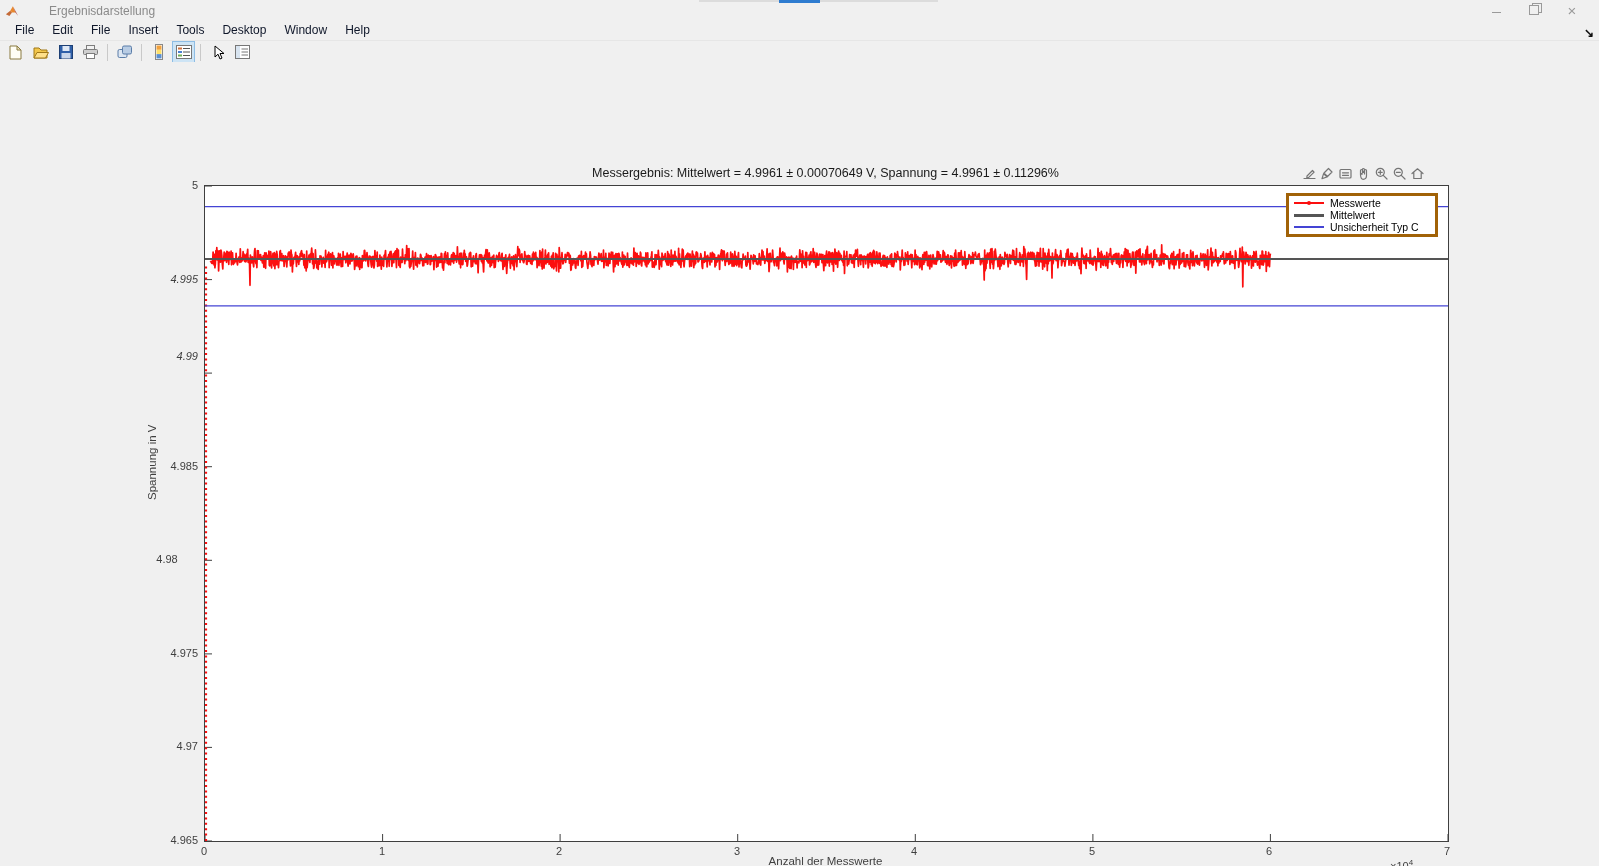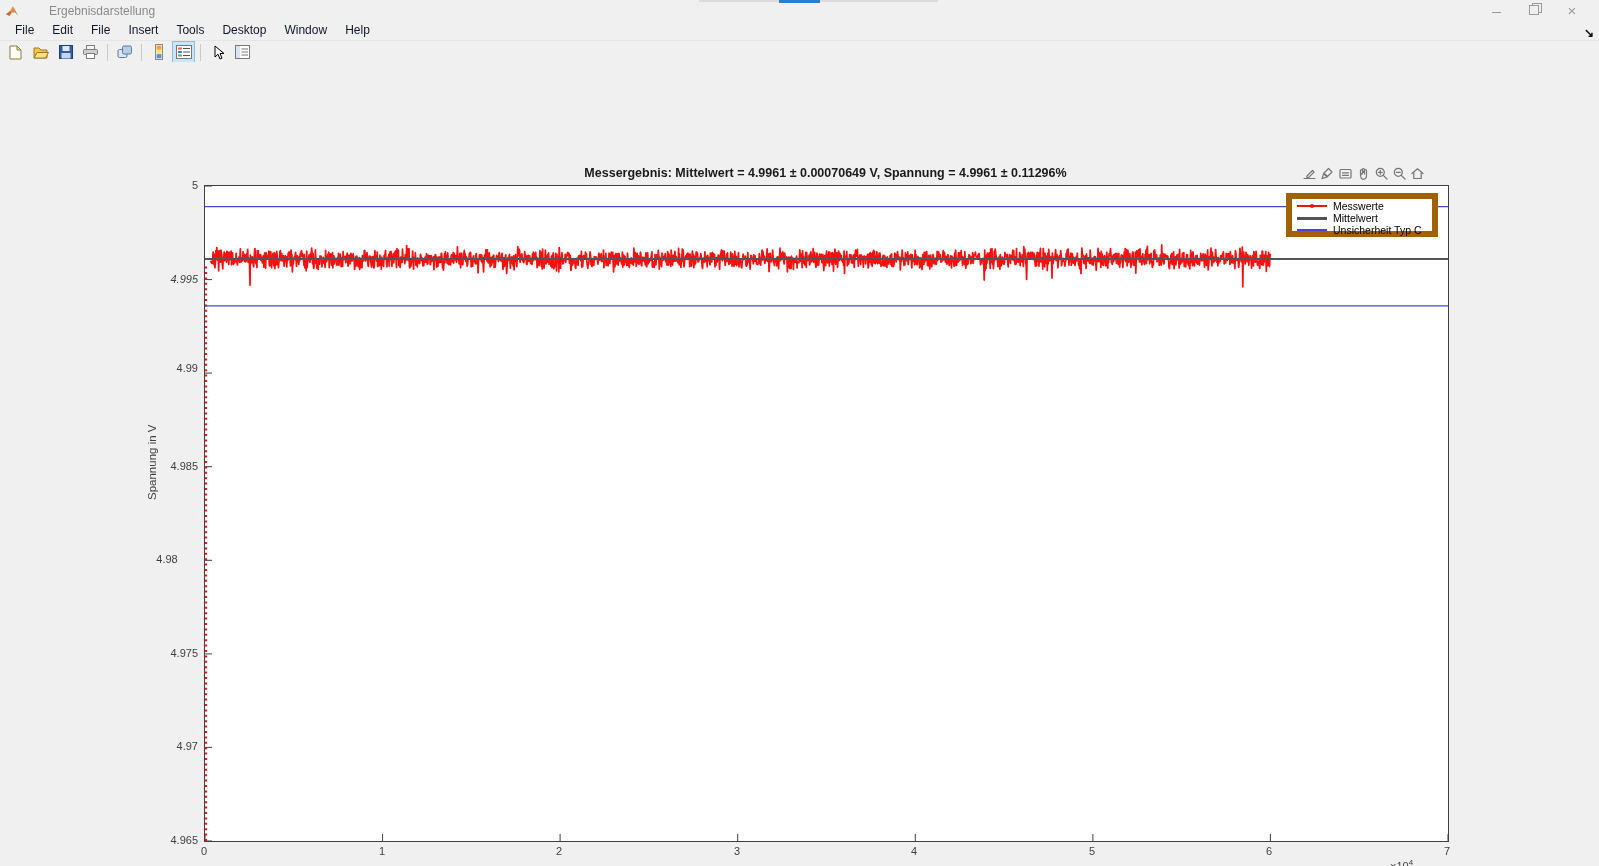--- a/index.html
+++ b/index.html
@@ -28,37 +28,37 @@
   .dock-arrow{position:absolute;right:5px;top:28px;font-size:12px;color:#111;font-weight:bold;line-height:10px;}
 
   
   .toolbar{position:absolute;top:40px;left:0;width:100%;height:22px;display:flex;align-items:center;padding-left:3px;border-top:1px solid #e6e6e6;}
   .tb-btn{width:21px;height:20px;display:flex;align-items:center;justify-content:center;margin:0 1px;border:1px solid transparent;}
   .tb-btn.active{background:#cde4f5;border:1px solid #8ebde4;}
   .tb-sep{width:1px;height:17px;background:#c9c9c9;margin:0 4px;}
 
   
   .figure-area{position:absolute;top:62px;left:0;width:1599px;height:804px;background:#f0f0f0;}
-  .plot-title{position:absolute;left:204px;top:104px;width:1243px;text-align:center;font-size:12.5px;font-weight:bold;color:#1a1a1a;}
+  .plot-title{position:absolute;left:204px;top:104px;width:1243px;text-align:center;font-size:12.5px;font-weight:normal;color:#1a1a1a;}
   .plot-box{position:absolute;left:204px;top:123px;width:1243px;height:655px;background:#ffffff;border:1px solid #3f3f3f;box-sizing:content-box;}
   .plot-box svg{position:absolute;left:0;top:0;}
   .ytick-label{position:absolute;width:62px;text-align:right;font-size:11px;color:#3f3f3f;left:136px;}
   .xtick-label{position:absolute;width:40px;text-align:center;font-size:11px;color:#3f3f3f;top:783px;}
   .x-exp{position:absolute;left:1390px;top:796px;font-size:11px;color:#3f3f3f;}
   .x-exp sup{font-size:8px;}
   .xlabel{position:absolute;left:204px;top:793px;width:1243px;text-align:center;font-size:11.5px;color:#3f3f3f;}
   .ylabel{position:absolute;left:146px;top:438px;font-size:11.5px;color:#3f3f3f;transform:rotate(-90deg);transform-origin:left top;white-space:nowrap;}
 
   
   .axtoolbar{position:absolute;left:1301px;top:103px;display:flex;gap:2px;}
   .ax-icon{width:16px;height:16px;display:flex;align-items:center;justify-content:center;}
   .ax-icon svg{stroke:#757575;fill:none;stroke-width:1.2;stroke-linecap:round;stroke-linejoin:round;}
 
   
-  .legend{position:absolute;left:1286px;top:131px;width:152px;height:44px;background:#fff;border:6px solid #a16207;z-index:5;display:flex;flex-direction:column;justify-content:space-evenly;padding:1px 0;box-sizing:border-box;}
+  .legend{position:absolute;left:1286px;top:131px;width:152px;height:44px;background:#fff;border:3px solid #a16207;z-index:5;display:flex;flex-direction:column;justify-content:space-evenly;padding:1px 0;box-sizing:border-box;}
   .legend-row{display:flex;align-items:center;height:13px;padding-left:5px;}
   .legend-line{width:30px;height:2px;position:relative;margin-right:6px;flex:0 0 30px;}
   .legend-dot{position:absolute;left:13px;top:-1.5px;width:4px;height:4px;border-radius:50%;display:none;}
   .legend-label{font-size:10.5px;color:#000;white-space:nowrap;}
 </style>
 </head>
 <body>
 
 <div class="top-strip"></div>
 <div class="top-strip-blue"></div>
@@ -231,38 +231,39 @@
         <line x1="1" y1="655.0" x2="1" y2="78.6" stroke="#fb0f0f" stroke-width="2.2" stroke-dasharray="2 3.4"></line>
         <polyline points="5.3,75.1 5.8,75.8 6.2,75.5 6.7,77.3 7.2,77.5 7.6,75.7 8.1,66.1 8.6,73.3 9.0,78.9 9.5,68.4 9.9,81.8 10.4,77.3 10.9,64.7 11.3,71.2 11.8,61.6 12.2,73.9 12.7,64.5 13.2,67.6 13.6,84.9 14.1,72.2 14.5,64.8 15.0,69.6 15.5,76.1 15.9,64.0 16.4,66.3 16.8,69.4 17.3,77.8 17.8,82.9 18.2,72.8 18.7,72.9 19.2,66.0 19.6,74.7 20.1,73.1 20.5,73.3 21.0,67.2 21.5,76.3 21.9,65.4 22.4,65.9 22.8,68.4 23.3,74.7 23.8,78.3 24.2,66.2 24.7,73.6 25.1,68.2 25.6,71.5 26.1,65.0 26.5,78.8 27.0,68.2 27.5,66.8 27.9,73.1 28.4,78.3 28.8,74.4 29.3,77.0 29.8,76.6 30.2,73.6 30.7,75.1 31.1,67.4 31.6,74.0 32.1,76.9 32.5,78.8 33.0,74.0 33.4,73.5 33.9,71.0 34.4,73.7 34.8,76.5 35.3,62.8 35.7,72.1 36.2,75.8 36.7,72.0 37.1,74.9 37.6,73.8 38.1,65.7 38.5,70.9 39.0,68.2 39.4,74.9 39.9,75.6 40.4,69.2 40.8,75.9 41.3,74.7 41.7,67.8 42.2,68.7 42.7,63.4 43.1,76.3 43.6,71.9 44.0,74.2 44.5,77.6 45.0,99.3 45.4,69.0 45.9,72.4 46.3,73.2 46.8,76.8 47.3,70.8 47.7,74.6 48.2,77.3 48.7,80.8 49.1,72.0 49.6,64.6 50.0,62.5 50.5,75.0 51.0,77.6 51.4,74.0 51.9,81.6 52.3,64.7 52.8,65.6 53.3,64.8 53.7,71.8 54.2,68.9 54.6,70.3 55.1,72.1 55.6,68.7 56.0,74.5 56.5,71.1 56.9,72.4 57.4,77.0 57.9,75.1 58.3,69.5 58.8,81.1 59.3,79.8 59.7,66.8 60.2,76.4 60.6,82.3 61.1,66.8 61.6,71.0 62.0,72.0 62.5,69.6 62.9,70.9 63.4,72.6 63.9,65.0 64.3,79.3 64.8,79.9 65.2,67.5 65.7,65.7 66.2,71.1 66.6,81.9 67.1,70.4 67.6,71.7 68.0,67.3 68.5,77.3 68.9,79.8 69.4,66.5 69.9,82.7 70.3,68.2 70.8,78.9 71.2,78.8 71.7,65.3 72.2,69.0 72.6,78.8 73.1,75.4 73.5,81.7 74.0,74.8 74.5,74.8 74.9,65.6 75.4,64.6 75.8,74.5 76.3,71.4 76.8,67.6 77.2,74.9 77.7,70.3 78.2,70.8 78.6,69.7 79.1,80.5 79.5,75.3 80.0,74.7 80.5,69.8 80.9,72.6 81.4,77.2 81.8,81.0 82.3,70.5 82.8,74.3 83.2,67.0 83.7,69.4 84.1,65.9 84.6,68.7 85.1,73.4 85.5,80.0 86.0,64.0 86.4,68.0 86.9,68.9 87.4,86.0 87.8,75.9 88.3,78.0 88.8,71.9 89.2,71.1 89.7,72.7 90.1,70.0 90.6,66.4 91.1,74.7 91.5,80.5 92.0,69.7 92.4,70.0 92.9,76.0 93.4,73.7 93.8,78.5 94.3,70.5 94.7,74.9 95.2,67.7 95.7,69.9 96.1,65.8 96.6,64.7 97.0,70.8 97.5,67.5 98.0,71.0 98.4,71.1 98.9,79.3 99.4,68.7 99.8,81.8 100.3,76.5 100.7,74.2 101.2,84.9 101.7,65.0 102.1,81.6 102.6,76.8 103.0,73.9 103.5,72.6 104.0,69.1 104.4,72.5 104.9,76.5 105.3,68.1 105.8,73.3 106.3,66.5 106.7,62.2 107.2,70.0 107.6,77.9 108.1,67.5 108.6,82.5 109.0,81.2 109.5,75.9 110.0,77.3 110.4,63.8 110.9,73.0 111.3,73.1 111.8,82.0 112.3,75.1 112.7,75.2 113.2,83.4 113.6,74.6 114.1,73.5 114.6,78.1 115.0,69.9 115.5,71.5 115.9,70.0 116.4,72.0 116.9,81.0 117.3,72.9 117.8,73.7 118.3,71.4 118.7,77.1 119.2,76.2 119.6,74.7 120.1,81.5 120.6,64.4 121.0,75.6 121.5,75.8 121.9,74.3 122.4,71.0 122.9,68.4 123.3,68.1 123.8,66.2 124.2,81.7 124.7,70.4 125.2,73.3 125.6,67.8 126.1,72.1 126.5,79.3 127.0,73.2 127.5,66.5 127.9,81.9 128.4,69.7 128.9,70.2 129.3,77.8 129.8,72.9 130.2,72.4 130.7,75.0 131.2,74.8 131.6,78.6 132.1,79.2 132.5,71.9 133.0,77.8 133.5,67.4 133.9,79.3 134.4,74.4 134.8,73.4 135.3,68.2 135.8,75.8 136.2,80.6 136.7,71.8 137.1,72.7 137.6,80.5 138.1,65.6 138.5,73.3 139.0,73.5 139.5,71.7 139.9,70.3 140.4,70.7 140.8,76.8 141.3,70.0 141.8,70.6 142.2,67.0 142.7,76.2 143.1,80.2 143.6,75.0 144.1,69.0 144.5,72.4 145.0,78.0 145.4,72.0 145.9,67.3 146.4,68.9 146.8,75.1 147.3,74.7 147.7,70.8 148.2,67.8 148.7,71.5 149.1,72.3 149.6,83.5 150.1,79.0 150.5,73.6 151.0,70.3 151.4,79.8 151.9,70.1 152.4,76.0 152.8,74.3 153.3,80.7 153.7,79.8 154.2,71.5 154.7,83.5 155.1,73.4 155.6,72.5 156.0,74.5 156.5,81.7 157.0,81.7 157.4,69.6 157.9,75.2 158.4,74.3 158.8,74.6 159.3,64.5 159.7,64.4 160.2,70.0 160.7,74.8 161.1,71.2 161.6,71.3 162.0,66.6 162.5,72.4 163.0,79.0 163.4,80.5 163.9,72.7 164.3,70.2 164.8,70.6 165.3,70.4 165.7,74.2 166.2,79.1 166.6,81.1 167.1,70.9 167.6,73.3 168.0,70.4 168.5,79.9 169.0,82.0 169.4,78.9 169.9,64.5 170.3,70.2 170.8,69.9 171.3,71.8 171.7,75.1 172.2,66.0 172.6,80.4 173.1,74.0 173.6,77.1 174.0,79.6 174.5,79.6 174.9,69.0 175.4,76.4 175.9,75.9 176.3,83.2 176.8,71.1 177.2,75.5 177.7,79.2 178.2,76.5 178.6,80.4 179.1,69.3 179.6,72.8 180.0,68.9 180.5,64.5 180.9,71.9 181.4,73.3 181.9,81.0 182.3,75.1 182.8,71.0 183.2,74.9 183.7,68.5 184.2,80.3 184.6,68.4 185.1,65.9 185.5,73.4 186.0,65.3 186.5,70.9 186.9,80.4 187.4,74.3 187.8,75.2 188.3,67.8 188.8,76.8 189.2,68.6 189.7,66.2 190.2,71.4 190.6,64.8 191.1,75.1 191.5,81.6 192.0,62.5 192.5,71.7 192.9,70.0 193.4,64.2 193.8,79.2 194.3,79.8 194.8,72.3 195.2,81.5 195.7,71.1 196.1,76.5 196.6,75.8 197.1,76.4 197.5,63.2 198.0,73.0 198.4,71.6 198.9,71.8 199.4,74.6 199.8,77.6 200.3,68.8 200.8,74.7 201.2,72.9 201.7,59.6 202.1,73.2 202.6,62.8 203.1,74.3 203.5,73.1 204.0,62.5 204.4,80.5 204.9,81.8 205.4,73.9 205.8,80.4 206.3,76.5 206.7,72.3 207.2,74.6 207.7,65.0 208.1,75.3 208.6,83.2 209.1,71.6 209.5,73.5 210.0,72.5 210.4,66.6 210.9,79.2 211.4,78.9 211.8,72.7 212.3,80.9 212.7,72.2 213.2,72.3 213.7,76.1 214.1,76.9 214.6,77.6 215.0,74.4 215.5,68.4 216.0,69.7 216.4,74.4 216.9,71.8 217.3,72.5 217.8,79.8 218.3,73.5 218.7,79.6 219.2,72.6 219.7,74.4 220.1,71.1 220.6,76.4 221.0,73.8 221.5,67.7 222.0,71.8 222.4,78.2 222.9,77.8 223.3,69.2 223.8,70.1 224.3,71.2 224.7,69.9 225.2,78.7 225.6,78.2 226.1,69.5 226.6,74.3 227.0,75.0 227.5,72.9 227.9,72.5 228.4,70.6 228.9,83.7 229.3,75.0 229.8,74.6 230.3,68.6 230.7,69.1 231.2,71.3 231.6,81.2 232.1,71.4 232.6,78.2 233.0,80.2 233.5,71.1 233.9,72.0 234.4,76.6 234.9,70.9 235.3,73.3 235.8,76.3 236.2,67.4 236.7,67.5 237.2,75.1 237.6,81.9 238.1,78.5 238.5,84.1 239.0,74.6 239.5,67.7 239.9,76.6 240.4,65.9 240.9,73.5 241.3,69.3 241.8,73.8 242.2,77.4 242.7,66.9 243.2,75.0 243.6,78.7 244.1,76.7 244.5,74.5 245.0,73.1 245.5,78.9 245.9,73.5 246.4,69.5 246.8,68.7 247.3,75.7 247.8,69.4 248.2,66.6 248.7,77.3 249.2,67.3 249.6,74.5 250.1,69.6 250.5,71.7 251.0,69.7 251.5,76.1 251.9,74.4 252.4,60.9 252.8,70.1 253.3,72.3 253.8,73.6 254.2,77.9 254.7,67.7 255.1,67.3 255.6,81.8 256.1,67.0 256.5,71.3 257.0,76.2 257.4,78.7 257.9,78.1 258.4,67.1 258.8,71.9 259.3,64.4 259.8,71.5 260.2,67.9 260.7,75.5 261.1,70.5 261.6,71.3 262.1,80.2 262.5,79.0 263.0,74.5 263.4,72.9 263.9,72.6 264.4,67.4 264.8,69.7 265.3,66.4 265.7,66.9 266.2,80.8 266.7,77.1 267.1,72.4 267.6,80.2 268.0,73.2 268.5,69.8 269.0,75.6 269.4,73.1 269.9,73.5 270.4,77.7 270.8,69.4 271.3,67.6 271.7,74.3 272.2,78.4 272.7,74.6 273.1,86.8 273.6,73.1 274.0,73.4 274.5,68.8 275.0,70.6 275.4,72.2 275.9,68.7 276.3,75.3 276.8,69.3 277.3,76.9 277.7,71.5 278.2,79.6 278.6,85.9 279.1,72.8 279.6,69.2 280.0,71.9 280.5,68.2 281.0,63.7 281.4,68.4 281.9,75.0 282.3,63.9 282.8,75.7 283.3,77.0 283.7,72.2 284.2,66.9 284.6,70.4 285.1,80.8 285.6,77.9 286.0,71.8 286.5,79.4 286.9,76.0 287.4,70.3 287.9,73.2 288.3,76.6 288.8,69.2 289.2,81.6 289.7,74.0 290.2,81.2 290.6,75.5 291.1,72.5 291.6,69.3 292.0,70.1 292.5,72.4 292.9,71.6 293.4,75.5 293.9,68.0 294.3,66.6 294.8,72.5 295.2,74.1 295.7,73.0 296.2,75.0 296.6,69.0 297.1,67.3 297.5,74.6 298.0,83.4 298.5,76.1 298.9,71.9 299.4,80.4 299.9,72.4 300.3,71.3 300.8,68.8 301.2,78.7 301.7,87.5 302.2,78.1 302.6,75.2 303.1,71.5 303.5,73.9 304.0,71.5 304.5,68.3 304.9,72.6 305.4,82.3 305.8,74.1 306.3,72.8 306.8,70.8 307.2,77.7 307.7,72.6 308.1,79.8 308.6,69.8 309.1,83.9 309.5,73.6 310.0,74.9 310.5,68.5 310.9,74.6 311.4,77.2 311.8,80.6 312.3,71.1 312.8,60.6 313.2,69.8 313.7,66.1 314.1,63.2 314.6,64.9 315.1,76.4 315.5,69.2 316.0,68.8 316.4,72.9 316.9,67.9 317.4,74.4 317.8,72.4 318.3,76.1 318.7,76.7 319.2,74.7 319.7,65.7 320.1,70.0 320.6,69.2 321.1,70.0 321.5,78.0 322.0,78.4 322.4,71.8 322.9,69.5 323.4,69.4 323.8,75.4 324.3,72.1 324.7,69.9 325.2,74.5 325.7,77.5 326.1,74.7 326.6,72.2 327.0,78.4 327.5,68.0 328.0,75.0 328.4,66.2 328.9,71.6 329.3,73.7 329.8,67.7 330.3,72.9 330.7,66.3 331.2,74.3 331.7,71.3 332.1,81.6 332.6,72.3 333.0,75.3 333.5,75.0 334.0,79.7 334.4,76.0 334.9,64.5 335.3,72.0 335.8,73.4 336.3,80.1 336.7,66.1 337.2,83.1 337.6,63.2 338.1,79.5 338.6,74.7 339.0,82.2 339.5,74.2 340.0,70.9 340.4,64.0 340.9,78.0 341.3,75.7 341.8,70.1 342.3,76.4 342.7,68.3 343.2,75.3 343.6,66.9 344.1,78.4 344.6,76.0 345.0,73.5 345.5,73.2 345.9,80.2 346.4,70.4 346.9,81.7 347.3,69.1 347.8,71.0 348.2,66.9 348.7,82.8 349.2,80.6 349.6,80.6 350.1,80.0 350.6,67.4 351.0,73.3 351.5,85.0 351.9,68.3 352.4,75.7 352.9,72.8 353.3,70.4 353.8,86.0 354.2,61.5 354.7,69.4 355.2,82.1 355.6,82.1 356.1,71.5 356.5,73.0 357.0,66.7 357.5,74.2 357.9,77.9 358.4,77.0 358.8,73.7 359.3,74.2 359.8,73.0 360.2,68.4 360.7,76.5 361.2,70.7 361.6,71.0 362.1,68.8 362.5,66.6 363.0,66.5 363.5,69.9 363.9,67.4 364.4,77.1 364.8,69.0 365.3,70.0 365.8,84.3 366.2,83.6 366.7,74.5 367.1,73.2 367.6,79.0 368.1,76.0 368.5,72.5 369.0,76.8 369.4,73.8 369.9,74.7 370.4,81.8 370.8,82.3 371.3,75.1 371.8,76.3 372.2,72.0 372.7,74.8 373.1,79.3 373.6,70.1 374.1,72.5 374.5,69.3 375.0,70.9 375.4,70.6 375.9,74.8 376.4,65.4 376.8,81.4 377.3,70.3 377.7,80.4 378.2,73.4 378.7,69.5 379.1,71.3 379.6,72.7 380.0,72.6 380.5,66.1 381.0,72.0 381.4,67.9 381.9,76.1 382.4,79.5 382.8,82.5 383.3,77.0 383.7,78.1 384.2,72.4 384.7,71.2 385.1,65.9 385.6,69.5 386.0,78.3 386.5,79.1 387.0,80.6 387.4,72.6 387.9,73.7 388.3,76.9 388.8,79.4 389.3,70.7 389.7,74.0 390.2,71.8 390.7,70.8 391.1,71.0 391.6,73.1 392.0,72.5 392.5,74.9 393.0,78.2 393.4,71.7 393.9,67.2 394.3,68.4 394.8,74.1 395.3,71.8 395.7,72.8 396.2,67.7 396.6,75.4 397.1,73.4 397.6,72.0 398.0,75.5 398.5,64.1 398.9,81.8 399.4,74.0 399.9,71.1 400.3,75.7 400.8,67.4 401.3,79.5 401.7,72.2 402.2,75.2 402.6,77.9 403.1,79.9 403.6,76.2 404.0,67.2 404.5,69.0 404.9,77.5 405.4,68.4 405.9,72.3 406.3,66.1 406.8,69.7 407.2,72.1 407.7,66.3 408.2,77.9 408.6,85.9 409.1,71.2 409.5,69.3 410.0,80.7 410.5,70.2 410.9,67.5 411.4,77.9 411.9,69.0 412.3,67.9 412.8,71.2 413.2,79.1 413.7,67.3 414.2,68.1 414.6,74.9 415.1,71.7 415.5,74.2 416.0,75.0 416.5,77.1 416.9,78.3 417.4,66.1 417.8,81.2 418.3,77.5 418.8,69.0 419.2,78.9 419.7,70.6 420.1,70.4 420.6,75.9 421.1,73.3 421.5,78.2 422.0,79.3 422.5,67.0 422.9,75.2 423.4,79.7 423.8,74.3 424.3,81.3 424.8,75.8 425.2,74.5 425.7,76.9 426.1,71.8 426.6,75.2 427.1,77.9 427.5,74.2 428.0,75.8 428.4,79.2 428.9,62.1 429.4,75.9 429.8,66.6 430.3,66.7 430.8,70.2 431.2,80.5 431.7,76.7 432.1,67.4 432.6,77.0 433.1,73.0 433.5,69.8 434.0,78.4 434.4,74.9 434.9,76.7 435.4,66.2 435.8,67.2 436.3,78.9 436.7,79.9 437.2,71.3 437.7,74.8 438.1,71.3 438.6,71.8 439.0,72.6 439.5,75.9 440.0,71.3 440.4,78.9 440.9,66.8 441.4,80.6 441.8,80.7 442.3,72.4 442.7,66.9 443.2,77.8 443.7,75.3 444.1,76.2 444.6,75.0 445.0,72.8 445.5,74.5 446.0,71.5 446.4,69.7 446.9,65.8 447.3,81.1 447.8,80.6 448.3,77.7 448.7,76.0 449.2,81.3 449.6,79.4 450.1,68.6 450.6,69.7 451.0,78.6 451.5,68.9 452.0,70.3 452.4,71.9 452.9,72.1 453.3,64.4 453.8,70.8 454.3,83.1 454.7,71.2 455.2,74.2 455.6,78.0 456.1,78.5 456.6,80.6 457.0,67.2 457.5,69.0 457.9,74.5 458.4,70.7 458.9,72.5 459.3,73.4 459.8,70.4 460.2,67.6 460.7,75.6 461.2,72.3 461.6,77.3 462.1,78.9 462.6,65.7 463.0,67.9 463.5,79.1 463.9,68.2 464.4,70.6 464.9,74.0 465.3,76.3 465.8,80.5 466.2,64.0 466.7,73.0 467.2,78.0 467.6,78.9 468.1,69.2 468.5,75.7 469.0,75.3 469.5,72.7 469.9,65.3 470.4,75.2 470.8,70.2 471.3,71.1 471.8,73.4 472.2,75.4 472.7,75.7 473.2,77.0 473.6,62.3 474.1,78.8 474.5,67.9 475.0,78.1 475.5,78.5 475.9,81.5 476.4,74.4 476.8,73.5 477.3,63.1 477.8,75.0 478.2,64.2 478.7,78.4 479.1,80.8 479.6,74.5 480.1,72.4 480.5,70.6 481.0,69.7 481.5,72.9 481.9,68.2 482.4,73.5 482.8,67.0 483.3,70.0 483.8,70.4 484.2,68.0 484.7,80.6 485.1,68.2 485.6,73.9 486.1,74.1 486.5,80.2 487.0,70.2 487.4,65.0 487.9,75.5 488.4,68.3 488.8,81.6 489.3,70.2 489.7,79.0 490.2,73.5 490.7,77.3 491.1,66.2 491.6,65.9 492.1,69.2 492.5,67.1 493.0,75.9 493.4,75.7 493.9,74.7 494.4,72.2 494.8,72.2 495.3,72.0 495.7,67.7 496.2,69.8 496.7,73.4 497.1,80.5 497.6,82.5 498.0,72.8 498.5,72.1 499.0,75.5 499.4,76.3 499.9,65.8 500.3,75.4 500.8,72.5 501.3,70.6 501.7,70.3 502.2,81.0 502.7,69.4 503.1,73.7 503.6,71.4 504.0,75.0 504.5,73.9 505.0,78.9 505.4,67.0 505.9,71.6 506.3,73.0 506.8,76.0 507.3,66.3 507.7,72.7 508.2,72.0 508.6,67.7 509.1,70.2 509.6,68.7 510.0,80.9 510.5,71.8 510.9,79.5 511.4,71.7 511.9,73.1 512.3,75.8 512.8,72.4 513.3,69.1 513.7,69.8 514.2,74.2 514.6,83.4 515.1,71.0 515.6,68.2 516.0,66.7 516.5,63.8 516.9,73.4 517.4,74.6 517.9,64.8 518.3,67.0 518.8,73.3 519.2,65.0 519.7,73.6 520.2,79.4 520.6,73.3 521.1,75.7 521.6,68.2 522.0,75.0 522.5,66.8 522.9,75.0 523.4,75.7 523.9,78.5 524.3,73.6 524.8,73.7 525.2,77.3 525.7,66.0 526.2,75.7 526.6,72.6 527.1,80.3 527.5,67.8 528.0,70.5 528.5,72.6 528.9,80.3 529.4,79.5 529.8,65.4 530.3,71.9 530.8,78.2 531.2,70.3 531.7,79.6 532.2,76.4 532.6,77.9 533.1,69.9 533.5,66.6 534.0,80.9 534.5,73.1 534.9,73.0 535.4,73.7 535.8,76.5 536.3,81.1 536.8,81.9 537.2,74.8 537.7,74.4 538.1,68.2 538.6,72.6 539.1,71.7 539.5,72.3 540.0,72.3 540.4,70.0 540.9,78.9 541.4,80.2 541.8,79.7 542.3,78.3 542.8,66.5 543.2,76.0 543.7,73.2 544.1,75.8 544.6,74.6 545.1,83.2 545.5,76.8 546.0,69.4 546.4,70.0 546.9,72.4 547.4,72.1 547.8,74.0 548.3,78.0 548.7,68.9 549.2,72.2 549.7,75.3 550.1,69.8 550.6,75.2 551.0,72.8 551.5,78.0 552.0,77.6 552.4,77.7 552.9,78.6 553.4,73.9 553.8,77.0 554.3,67.7 554.7,72.3 555.2,78.2 555.7,79.0 556.1,71.4 556.6,71.4 557.0,64.1 557.5,74.0 558.0,65.6 558.4,73.9 558.9,70.0 559.3,70.3 559.8,77.4 560.3,73.9 560.7,74.3 561.2,74.3 561.6,70.5 562.1,62.8 562.6,75.5 563.0,72.3 563.5,68.2 564.0,85.6 564.4,81.1 564.9,67.3 565.3,67.4 565.8,75.7 566.3,75.7 566.7,73.2 567.2,73.4 567.6,64.2 568.1,71.2 568.6,76.6 569.0,76.6 569.5,79.7 569.9,72.9 570.4,75.5 570.9,74.8 571.3,72.1 571.8,79.9 572.3,70.9 572.7,70.9 573.2,71.2 573.6,82.8 574.1,73.0 574.6,69.8 575.0,62.1 575.5,74.6 575.9,66.8 576.4,72.4 576.9,72.7 577.3,73.1 577.8,65.9 578.2,67.6 578.7,75.5 579.2,78.0 579.6,67.0 580.1,70.2 580.5,71.8 581.0,73.3 581.5,70.8 581.9,71.4 582.4,85.9 582.9,71.8 583.3,81.2 583.8,71.2 584.2,76.9 584.7,82.5 585.2,71.3 585.6,72.8 586.1,82.6 586.5,70.1 587.0,72.7 587.5,74.8 587.9,72.3 588.4,83.5 588.8,72.4 589.3,73.0 589.8,75.5 590.2,76.3 590.7,72.1 591.1,76.0 591.6,70.1 592.1,81.9 592.5,75.4 593.0,76.7 593.5,76.2 593.9,76.8 594.4,71.4 594.8,63.8 595.3,69.1 595.8,75.5 596.2,72.7 596.7,68.1 597.1,81.6 597.6,64.8 598.1,74.7 598.5,70.1 599.0,77.4 599.4,76.7 599.9,79.0 600.4,73.5 600.8,66.3 601.3,81.5 601.7,66.6 602.2,74.1 602.7,74.5 603.1,71.5 603.6,73.6 604.1,69.1 604.5,78.9 605.0,77.6 605.4,67.3 605.9,65.8 606.4,75.8 606.8,69.3 607.3,69.6 607.7,75.0 608.2,62.5 608.7,76.4 609.1,71.6 609.6,66.4 610.0,70.0 610.5,78.2 611.0,81.4 611.4,75.2 611.9,67.2 612.4,68.5 612.8,79.3 613.3,75.7 613.7,79.0 614.2,71.1 614.7,68.0 615.1,72.9 615.6,68.5 616.0,70.6 616.5,68.4 617.0,76.6 617.4,73.2 617.9,68.5 618.3,76.7 618.8,84.6 619.3,75.0 619.7,69.7 620.2,78.8 620.6,79.6 621.1,69.2 621.6,65.1 622.0,72.5 622.5,77.0 623.0,71.1 623.4,69.2 623.9,65.8 624.3,80.1 624.8,66.4 625.3,70.1 625.7,76.0 626.2,71.7 626.6,67.1 627.1,78.5 627.6,66.6 628.0,67.7 628.5,85.2 628.9,68.6 629.4,76.6 629.9,63.1 630.3,67.3 630.8,78.1 631.2,67.4 631.7,66.7 632.2,71.6 632.6,81.3 633.1,72.7 633.6,65.2 634.0,68.9 634.5,74.4 634.9,67.4 635.4,72.7 635.9,71.9 636.3,69.3 636.8,74.1 637.2,74.6 637.7,76.0 638.2,74.0 638.6,79.5 639.1,65.0 639.5,87.4 640.0,70.7 640.5,70.4 640.9,70.2 641.4,69.5 641.8,65.5 642.3,79.8 642.8,72.5 643.2,77.3 643.7,78.0 644.2,74.0 644.6,68.7 645.1,68.8 645.5,71.0 646.0,68.8 646.5,76.8 646.9,71.4 647.4,72.3 647.8,77.3 648.3,69.2 648.8,73.8 649.2,81.4 649.7,67.9 650.1,73.8 650.6,64.1 651.1,65.2 651.5,70.1 652.0,68.1 652.4,63.4 652.9,73.7 653.4,80.3 653.8,71.1 654.3,71.8 654.8,69.2 655.2,72.1 655.7,78.6 656.1,68.9 656.6,74.4 657.1,73.8 657.5,70.4 658.0,76.3 658.4,81.3 658.9,70.2 659.4,70.0 659.8,70.5 660.3,70.8 660.7,78.0 661.2,70.5 661.7,73.7 662.1,71.4 662.6,68.4 663.1,82.0 663.5,80.7 664.0,74.3 664.4,67.6 664.9,76.1 665.4,66.6 665.8,70.9 666.3,78.6 666.7,68.0 667.2,80.3 667.7,66.2 668.1,68.4 668.6,64.4 669.0,77.0 669.5,65.6 670.0,77.2 670.4,77.6 670.9,70.1 671.3,76.1 671.8,65.8 672.3,71.0 672.7,77.6 673.2,75.4 673.7,73.9 674.1,67.2 674.6,77.5 675.0,67.0 675.5,73.4 676.0,80.3 676.4,76.2 676.9,79.5 677.3,77.5 677.8,71.2 678.3,69.3 678.7,79.9 679.2,72.4 679.6,69.7 680.1,80.1 680.6,71.7 681.0,74.8 681.5,72.6 681.9,81.5 682.4,70.8 682.9,76.0 683.3,77.2 683.8,78.0 684.3,74.7 684.7,76.3 685.2,69.5 685.6,69.1 686.1,78.6 686.6,67.8 687.0,80.5 687.5,76.0 687.9,73.6 688.4,80.7 688.9,78.6 689.3,75.4 689.8,67.1 690.2,68.0 690.7,68.7 691.2,75.9 691.6,73.0 692.1,70.4 692.5,65.6 693.0,69.6 693.5,71.0 693.9,71.6 694.4,74.3 694.9,71.0 695.3,84.0 695.8,75.2 696.2,75.7 696.7,73.0 697.2,64.2 697.6,71.1 698.1,71.5 698.5,73.7 699.0,79.3 699.5,73.8 699.9,79.0 700.4,66.9 700.8,71.0 701.3,68.8 701.8,73.4 702.2,75.4 702.7,65.9 703.2,78.5 703.6,72.6 704.1,69.5 704.5,72.2 705.0,73.4 705.5,69.4 705.9,68.4 706.4,75.4 706.8,81.8 707.3,68.9 707.8,75.2 708.2,75.4 708.7,74.7 709.1,72.1 709.6,78.7 710.1,64.2 710.5,75.3 711.0,68.5 711.4,78.3 711.9,71.5 712.4,78.8 712.8,70.4 713.3,74.7 713.8,72.2 714.2,72.2 714.7,81.9 715.1,71.9 715.6,80.4 716.1,72.6 716.5,76.6 717.0,83.6 717.4,71.8 717.9,68.7 718.4,71.3 718.8,78.5 719.3,66.3 719.7,76.3 720.2,69.1 720.7,66.4 721.1,74.1 721.6,65.7 722.0,69.0 722.5,79.2 723.0,79.8 723.4,78.6 723.9,69.4 724.4,76.2 724.8,83.0 725.3,72.1 725.7,69.0 726.2,74.9 726.7,80.8 727.1,76.8 727.6,73.7 728.0,68.7 728.5,71.2 729.0,77.9 729.4,72.3 729.9,76.0 730.3,77.9 730.8,72.1 731.3,78.1 731.7,74.1 732.2,65.4 732.6,74.6 733.1,69.5 733.6,65.9 734.0,67.9 734.5,72.8 735.0,73.2 735.4,68.8 735.9,76.2 736.3,75.6 736.8,75.4 737.3,74.6 737.7,70.8 738.2,64.5 738.6,73.8 739.1,66.2 739.6,67.1 740.0,73.6 740.5,76.3 740.9,70.5 741.4,70.6 741.9,78.3 742.3,76.4 742.8,68.8 743.2,69.2 743.7,75.7 744.2,79.5 744.6,77.8 745.1,76.7 745.6,69.8 746.0,71.9 746.5,82.0 746.9,70.2 747.4,72.4 747.9,75.2 748.3,71.8 748.8,78.7 749.2,80.3 749.7,67.0 750.2,79.7 750.6,64.1 751.1,71.0 751.5,79.4 752.0,73.4 752.5,74.3 752.9,76.4 753.4,66.8 753.9,75.1 754.3,74.4 754.8,66.9 755.2,74.0 755.7,72.8 756.2,64.7 756.6,72.3 757.1,70.4 757.5,79.1 758.0,73.3 758.5,71.4 758.9,73.8 759.4,78.5 759.8,65.7 760.3,73.8 760.8,82.4 761.2,74.3 761.7,74.0 762.1,78.7 762.6,74.4 763.1,77.8 763.5,72.4 764.0,68.6 764.5,72.1 764.9,69.9 765.4,71.9 765.8,77.6 766.3,75.4 766.8,70.6 767.2,76.4 767.7,66.5 768.1,77.5 768.6,73.3 769.1,68.9 769.5,68.3 770.0,68.6 770.4,66.0 770.9,70.0 771.4,70.7 771.8,73.2 772.3,72.0 772.7,71.2 773.2,68.4 773.7,70.1 774.1,67.5 774.6,72.9 775.1,73.1 775.5,78.7 776.0,77.2 776.4,75.6 776.9,74.1 777.4,73.8 777.8,72.4 778.3,78.1 778.7,75.5 779.2,94.1 779.7,64.0 780.1,84.8 780.6,72.1 781.0,82.7 781.5,69.0 782.0,77.1 782.4,67.1 782.9,73.0 783.3,72.0 783.8,73.5 784.3,66.8 784.7,75.4 785.2,82.4 785.7,63.1 786.1,70.6 786.6,76.1 787.0,62.5 787.5,78.2 788.0,72.7 788.4,82.7 788.9,77.0 789.3,65.4 789.8,74.4 790.3,63.1 790.7,67.3 791.2,71.4 791.6,71.3 792.1,73.4 792.6,75.1 793.0,80.6 793.5,76.8 794.0,71.4 794.4,70.6 794.9,83.3 795.3,68.6 795.8,74.5 796.3,79.8 796.7,74.6 797.2,71.2 797.6,77.4 798.1,75.8 798.6,72.4 799.0,78.4 799.5,76.5 799.9,66.4 800.4,69.5 800.9,69.4 801.3,70.0 801.8,71.7 802.2,68.3 802.7,75.4 803.2,80.8 803.6,75.4 804.1,72.7 804.6,68.6 805.0,69.5 805.5,77.4 805.9,69.5 806.4,70.4 806.9,71.0 807.3,69.9 807.8,64.2 808.2,74.2 808.7,64.8 809.2,73.6 809.6,75.1 810.1,78.4 810.5,70.7 811.0,78.3 811.5,62.6 811.9,75.9 812.4,75.0 812.8,74.5 813.3,76.5 813.8,73.0 814.2,73.4 814.7,66.7 815.2,79.7 815.6,68.3 816.1,71.3 816.5,71.1 817.0,75.9 817.5,74.1 817.9,68.6 818.4,80.4 818.8,60.7 819.3,68.0 819.8,63.0 820.2,68.8 820.7,76.7 821.1,78.8 821.6,93.5 822.1,72.6 822.5,67.5 823.0,72.3 823.4,66.4 823.9,72.4 824.4,73.1 824.8,68.4 825.3,67.2 825.8,66.2 826.2,71.5 826.7,67.1 827.1,73.4 827.6,66.3 828.1,68.6 828.5,72.1 829.0,67.3 829.4,74.4 829.9,75.3 830.4,80.1 830.8,75.2 831.3,69.3 831.7,79.7 832.2,66.4 832.7,75.2 833.1,70.2 833.6,66.8 834.0,80.2 834.5,67.4 835.0,69.5 835.4,62.4 835.9,76.0 836.4,75.8 836.8,72.1 837.3,73.8 837.7,83.2 838.2,62.6 838.7,73.6 839.1,73.3 839.6,80.8 840.0,67.1 840.5,73.0 841.0,74.3 841.4,77.4 841.9,70.1 842.3,84.6 842.8,67.0 843.3,77.8 843.7,63.4 844.2,69.5 844.7,74.9 845.1,73.9 845.6,70.7 846.0,74.0 846.5,72.3 847.0,92.1 847.4,67.1 847.9,77.9 848.3,76.3 848.8,71.1 849.3,71.1 849.7,72.9 850.2,67.8 850.6,63.7 851.1,74.7 851.6,74.1 852.0,68.6 852.5,70.9 852.9,81.8 853.4,75.0 853.9,72.7 854.3,70.4 854.8,69.4 855.3,72.0 855.7,64.5 856.2,69.6 856.6,79.6 857.1,76.4 857.6,74.8 858.0,72.3 858.5,74.4 858.9,75.3 859.4,75.9 859.9,80.2 860.3,76.9 860.8,74.2 861.2,67.4 861.7,69.6 862.2,63.9 862.6,71.1 863.1,63.1 863.5,69.5 864.0,79.1 864.5,74.1 864.9,70.6 865.4,70.5 865.9,67.2 866.3,79.4 866.8,76.8 867.2,67.5 867.7,70.6 868.2,71.0 868.6,77.1 869.1,74.7 869.5,71.9 870.0,79.5 870.5,74.6 870.9,73.4 871.4,70.4 871.8,74.8 872.3,67.2 872.8,75.0 873.2,74.1 873.7,79.3 874.1,77.9 874.6,82.6 875.1,74.7 875.5,73.1 876.0,87.7 876.5,72.1 876.9,62.0 877.4,70.0 877.8,70.4 878.3,69.3 878.8,77.3 879.2,77.0 879.7,77.7 880.1,70.4 880.6,69.9 881.1,82.5 881.5,67.8 882.0,72.8 882.4,74.5 882.9,74.9 883.4,71.8 883.8,72.0 884.3,76.3 884.8,77.4 885.2,64.0 885.7,71.4 886.1,72.9 886.6,77.9 887.1,72.1 887.5,78.7 888.0,79.1 888.4,77.8 888.9,71.9 889.4,70.5 889.8,74.7 890.3,70.8 890.7,75.9 891.2,84.3 891.7,75.5 892.1,73.0 892.6,75.4 893.0,62.3 893.5,70.1 894.0,75.6 894.4,66.8 894.9,72.9 895.4,68.8 895.8,81.5 896.3,65.4 896.7,76.9 897.2,68.2 897.7,79.0 898.1,73.7 898.6,79.5 899.0,70.7 899.5,69.7 900.0,71.9 900.4,75.7 900.9,79.8 901.3,73.1 901.8,66.3 902.3,74.9 902.7,82.2 903.2,70.7 903.6,76.3 904.1,67.9 904.6,69.5 905.0,69.1 905.5,62.5 906.0,69.9 906.4,76.7 906.9,70.7 907.3,78.5 907.8,72.8 908.3,69.2 908.7,75.4 909.2,68.7 909.6,71.5 910.1,68.2 910.6,67.6 911.0,73.4 911.5,77.3 911.9,67.3 912.4,75.1 912.9,73.7 913.3,78.5 913.8,67.3 914.2,75.6 914.7,81.2 915.2,73.9 915.6,76.9 916.1,69.8 916.6,68.9 917.0,73.0 917.5,69.7 917.9,81.4 918.4,72.6 918.9,72.9 919.3,65.8 919.8,73.7 920.2,62.5 920.7,75.4 921.2,73.7 921.6,63.5 922.1,79.9 922.5,70.2 923.0,64.3 923.5,76.5 923.9,69.6 924.4,75.1 924.8,67.7 925.3,73.1 925.8,81.3 926.2,75.5 926.7,78.8 927.2,69.2 927.6,66.0 928.1,66.0 928.5,75.4 929.0,79.4 929.5,76.5 929.9,78.2 930.4,66.1 930.8,87.2 931.3,71.2 931.8,64.9 932.2,68.3 932.7,70.8 933.1,66.5 933.6,63.8 934.1,69.3 934.5,76.0 935.0,62.9 935.5,75.9 935.9,70.2 936.4,72.3 936.8,79.0 937.3,73.5 937.8,67.8 938.2,73.0 938.7,74.6 939.1,77.1 939.6,78.5 940.1,68.6 940.5,74.6 941.0,64.0 941.4,77.6 941.9,63.4 942.4,60.4 942.8,73.8 943.3,73.1 943.7,72.1 944.2,68.7 944.7,77.8 945.1,71.3 945.6,71.1 946.1,67.4 946.5,76.2 947.0,77.2 947.4,81.4 947.9,75.4 948.4,78.9 948.8,65.0 949.3,64.6 949.7,63.9 950.2,71.9 950.7,70.2 951.1,73.5 951.6,68.5 952.0,75.8 952.5,73.0 953.0,73.6 953.4,72.1 953.9,73.3 954.3,79.4 954.8,75.2 955.3,69.2 955.7,70.9 956.2,79.1 956.7,58.9 957.1,75.3 957.6,71.2 958.0,67.5 958.5,77.7 959.0,77.8 959.4,68.1 959.9,69.3 960.3,68.5 960.8,70.7 961.3,71.4 961.7,69.8 962.2,71.9 962.6,70.1 963.1,72.4 963.6,75.0 964.0,81.4 964.5,82.7 964.9,76.0 965.4,77.4 965.9,69.2 966.3,70.1 966.8,67.4 967.3,78.7 967.7,74.7 968.2,70.6 968.6,65.7 969.1,82.8 969.6,71.5 970.0,71.3 970.5,70.7 970.9,79.0 971.4,74.1 971.9,69.6 972.3,68.6 972.8,73.6 973.2,68.4 973.7,75.0 974.2,82.1 974.6,63.6 975.1,78.3 975.6,77.1 976.0,74.4 976.5,77.0 976.9,75.3 977.4,67.3 977.9,75.5 978.3,75.1 978.8,66.5 979.2,80.5 979.7,77.7 980.2,75.2 980.6,80.8 981.1,76.8 981.5,68.9 982.0,70.0 982.5,68.8 982.9,76.6 983.4,79.2 983.8,75.0 984.3,80.2 984.8,82.9 985.2,74.4 985.7,64.4 986.2,76.4 986.6,75.8 987.1,67.3 987.5,79.7 988.0,65.8 988.5,72.1 988.9,72.2 989.4,79.9 989.8,73.9 990.3,74.4 990.8,69.9 991.2,74.0 991.7,76.8 992.1,69.3 992.6,78.1 993.1,77.3 993.5,72.7 994.0,73.3 994.4,79.2 994.9,74.5 995.4,73.1 995.8,67.4 996.3,71.2 996.8,75.0 997.2,73.3 997.7,69.5 998.1,67.9 998.6,74.3 999.1,75.2 999.5,81.3 1000.0,68.1 1000.4,69.4 1000.9,70.0 1001.4,79.4 1001.8,75.2 1002.3,70.2 1002.7,63.8 1003.2,83.9 1003.7,77.9 1004.1,71.5 1004.6,70.7 1005.0,71.6 1005.5,69.0 1006.0,62.0 1006.4,72.9 1006.9,80.0 1007.4,66.3 1007.8,72.8 1008.3,76.6 1008.7,71.2 1009.2,75.6 1009.7,73.2 1010.1,74.8 1010.6,63.5 1011.0,69.1 1011.5,74.5 1012.0,76.3 1012.4,72.2 1012.9,79.8 1013.3,71.6 1013.8,77.1 1014.3,74.9 1014.7,75.2 1015.2,75.4 1015.6,69.8 1016.1,71.5 1016.6,72.0 1017.0,69.9 1017.5,67.9 1018.0,70.1 1018.4,65.9 1018.9,73.2 1019.3,78.0 1019.8,74.1 1020.3,72.6 1020.7,76.9 1021.2,67.3 1021.6,68.2 1022.1,74.5 1022.6,71.7 1023.0,67.8 1023.5,67.6 1023.9,71.2 1024.4,68.2 1024.9,78.4 1025.3,65.6 1025.8,71.1 1026.3,76.6 1026.7,76.3 1027.2,70.0 1027.6,69.8 1028.1,77.1 1028.6,76.9 1029.0,73.1 1029.5,77.0 1029.9,82.6 1030.4,64.7 1030.9,66.9 1031.3,73.9 1031.8,74.3 1032.2,73.2 1032.7,74.2 1033.2,74.4 1033.6,81.3 1034.1,78.1 1034.5,70.4 1035.0,62.3 1035.5,72.9 1035.9,73.6 1036.4,75.7 1036.9,69.6 1037.3,61.2 1037.8,100.8 1038.2,72.1 1038.7,66.1 1039.2,71.0 1039.6,71.9 1040.1,78.0 1040.5,76.5 1041.0,66.3 1041.5,68.5 1041.9,74.3 1042.4,75.5 1042.8,68.9 1043.3,71.2 1043.8,79.3 1044.2,73.9 1044.7,73.9 1045.1,69.6 1045.6,71.7 1046.1,72.1 1046.5,82.1 1047.0,72.3 1047.5,69.9 1047.9,77.9 1048.4,80.0 1048.8,65.6 1049.3,66.8 1049.8,71.7 1050.2,76.2 1050.7,74.8 1051.1,65.4 1051.6,72.2 1052.1,76.3 1052.5,79.2 1053.0,75.7 1053.4,75.8 1053.9,74.8 1054.4,81.2 1054.8,82.5 1055.3,69.4 1055.7,77.5 1056.2,72.7 1056.7,78.6 1057.1,65.0 1057.6,65.4 1058.1,79.2 1058.5,78.2 1059.0,69.1 1059.4,74.2 1059.9,75.7 1060.4,74.3 1060.8,65.6 1061.3,85.5 1061.7,69.5 1062.2,76.1 1062.7,79.7 1063.1,75.2 1063.6,66.3 1064.0,72.3 1064.5,80.7 1065.0,70.1 1065.4,67.6" fill="none" stroke="#fb0f0f" stroke-width="1.7" stroke-linejoin="round"></polyline>
         <line x1="0" y1="73.0" x2="1243" y2="73.0" stroke="#555555" stroke-width="2"></line>
         <line x1="0" y1="20.6" x2="1243" y2="20.6" stroke="#4444d4" stroke-width="1.2"></line>
         <line x1="0" y1="119.8" x2="1243" y2="119.8" stroke="#4444d4" stroke-width="1.2"></line>
       </svg>
   </div>
 
   <div class="ytick-label" style="top:117px;">5</div>
   <div class="ytick-label" style="top:211px;font-style:italic;">4.995</div>
-  <div class="ytick-label" style="top:300px;">4.99</div>
+  <div class="ytick-label" style="top:288px;font-style:italic;">4.99</div>
   <div class="ytick-label" style="top:398px;">4.985</div>
   <div class="ytick-label" style="top:491px;text-align:center;">4.98</div>
   <div class="ytick-label" style="top:585px;">4.975</div>
   <div class="ytick-label" style="top:678px;">4.97</div>
   <div class="ytick-label" style="top:772px;">4.965</div>
 
   <div class="xtick-label" style="left:184px;">0</div>
   <div class="xtick-label" style="left:362px;">1</div>
   <div class="xtick-label" style="left:539px;">2</div>
   <div class="xtick-label" style="left:717px;">3</div>
   <div class="xtick-label" style="left:894px;">4</div>
   <div class="xtick-label" style="left:1072px;">5</div>
   <div class="xtick-label" style="left:1249px;">6</div>
   <div class="xtick-label" style="left:1427px;">7</div>
 
   <div class="x-exp"><span>×10</span><sup>4</sup></div>
 
+  <div class="xlabel">Anzahl der Messwerte</div>
   <div class="ylabel">Spannung in V</div>
 
   <div class="legend">
     <div class="legend-row">
       <span class="legend-line" style="background: rgb(251, 15, 15);">
           <span class="legend-dot" style="display: block; background: rgb(251, 15, 15);"></span>
         </span>
       <span class="legend-label">Messwerte</span>
     </div>
     <div class="legend-row">

